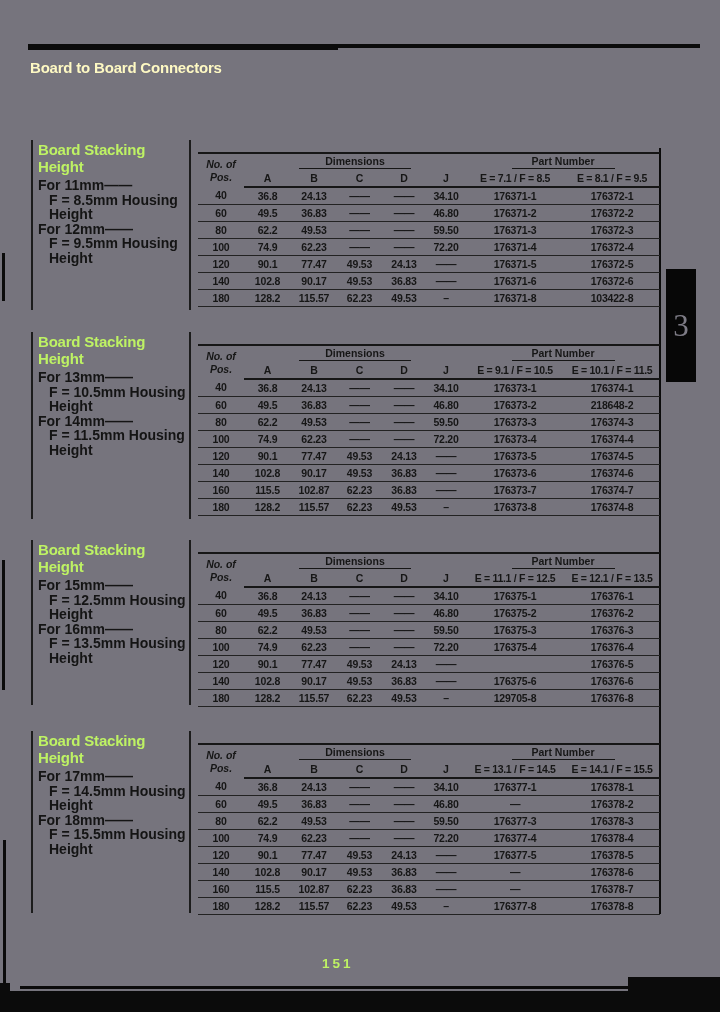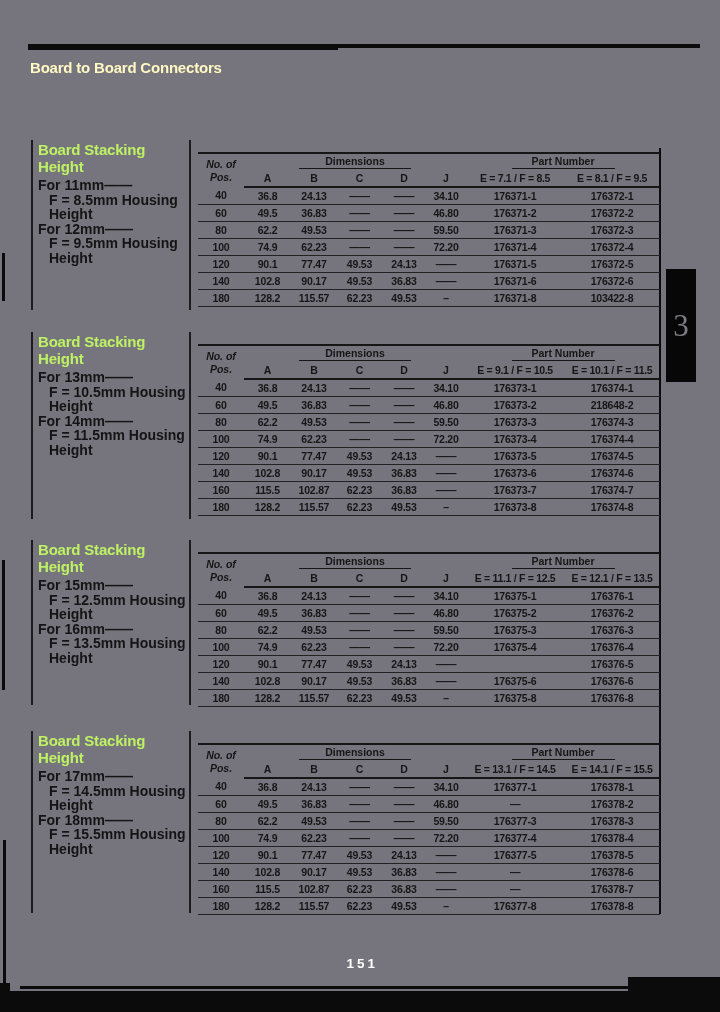--- a/index.html
+++ b/index.html
@@ -32,22 +32,22 @@
   .hdr-underline { display:inline-block; border-bottom:1.5px solid #161616; padding:0 26px 1px 26px; }
   .hdr-underline.pn { padding:0 20px 1px 20px; }
   table.spec thead tr.subhead th { border-bottom:2px solid #161616; font-size:10.5px; }
   th.pn-head { font-size:9.8px; letter-spacing:-0.3px; }
   table.spec td { font-size:10.5px; height:17px; border-bottom:1.2px solid #222; letter-spacing:-0.2px; }
 
   .side-tab { position:absolute; left:666px; top:269px; width:30px; height:113px; background:#070707;
               display:flex; align-items:center; justify-content:center; }
   .side-tab span { color:#7d7b85; font-size:31px; font-family:"Liberation Serif", serif; }
 
-  .page-number { position:absolute; left:322px; top:956px; width:56px; text-align:right;
-                 font-size:13.5px; font-weight:bold; letter-spacing:3px; color:#ffffff; }
+  .page-number { position:absolute; left:322px; top:956px; width:56px; text-align:left;
+                 font-size:13.5px; font-weight:bold; letter-spacing:3px; color:#bef264; }
 </style>
 </head>
 <body>
 
 <div class="rule" style="left:28px;top:44px;width:672px;height:4px;"></div>
 <div class="rule" style="left:28px;top:48px;width:310px;height:2px;"></div>
 
 <div class="title-block">
   <div class="title-line">Board to Board Connectors</div>
 </div>
@@ -395,21 +395,21 @@
           <td>176375-6</td>
           <td>176376-6</td>
         </tr>
         <tr>
           <td>180</td>
           <td>128.2</td>
           <td>115.57</td>
           <td>62.23</td>
           <td>49.53</td>
           <td>–</td>
-          <td>176375-8</td>
+          <td>129705-8</td>
           <td>176376-8</td>
         </tr>
       </tbody>
   </table>
 </div>
 
 <div class="section" style="top:731px;height:182px;">
   <div class="vline left"></div>
   <div class="vline mid"></div>
   <div class="sidebar">

